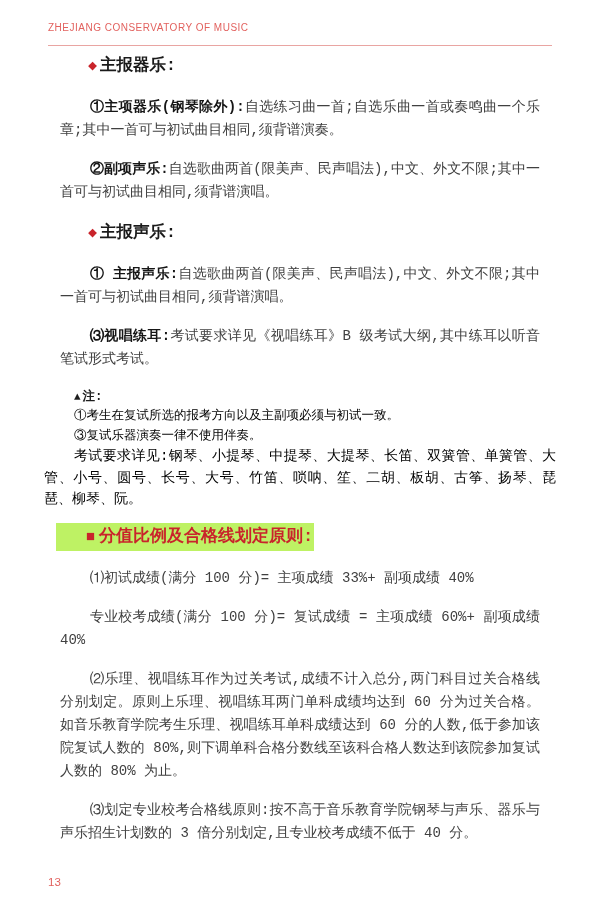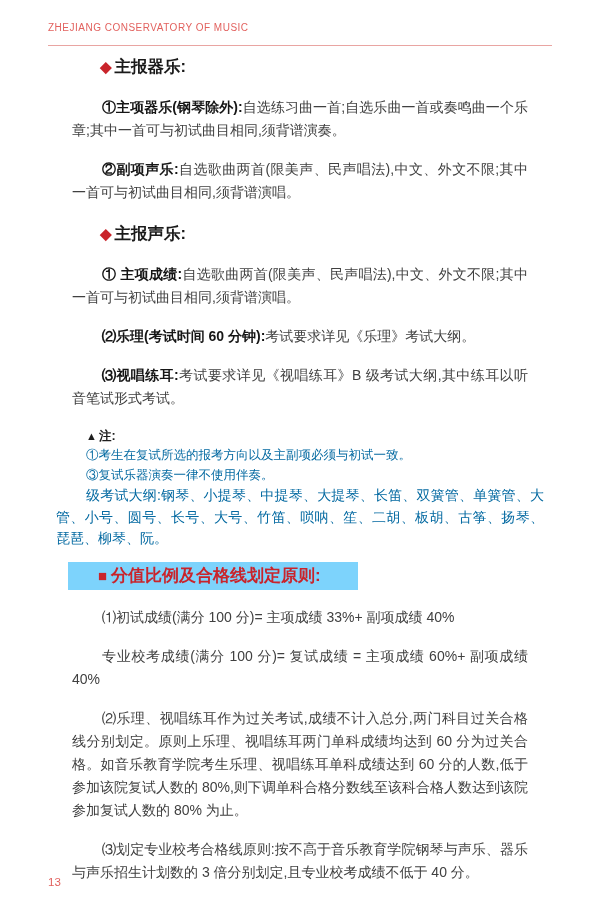--- a/index.html
+++ b/index.html
@@ -4,21 +4,21 @@
 <style>
   html,body { margin:0; padding:0; background:#ffffff; }
   .page {
     position:relative;
     width:600px; height:923px;
     background:#ffffff;
     font-family:"Liberation Sans", sans-serif;
     overflow:hidden;
     border-radius:16px;
   }
-  .content { padding:0 56px; }
+  .content { padding:0 44px;font-family:Liberation Mono, monospace; }
 
   
   .header { padding:22px 48px 0 48px; }
   .header-text {
     font-size:10px; letter-spacing:0.5px;
     color:#e2615e; font-weight:500;
   }
   .header-rule { height:1px; background:#e9a5a2; margin-top:12px; }
 
   
@@ -41,31 +41,31 @@
   
   .notes { margin-top:3px; }
   .note-title {
     padding-left:30px;
     font-size:12.5px; font-weight:700; color:#1d1d1d;
     line-height:20px;
   }
   .triangle { font-size:11px; margin-right:2px; color:#1d1d1d; }
   p.note {
     margin:0;
-    font-size:12.5px; line-height:19.5px; color:#0369a1;
+    font-size:12.5px; line-height:19.5px; color:#000000;
     text-indent:30px; text-align:justify;
   }
   p.note-large { font-size:14px; line-height:21.5px; }
 
   
   .band {
     margin:12px 0 8px 12px;
-    width:290px; height:28px; line-height:28px;
+    width:258px; height:28px; line-height:28px;
     padding-left:30px; box-sizing:border-box;
-    background:#7dd3fc;
+    background:#bef264;
     color:#c9242b; font-size:17px; font-weight:700;
     white-space:nowrap;
   }
   .square { color:#c9242b; font-size:15px; margin-right:4px; }
 
   
   .page-number {
     position:absolute; left:48px; top:876px;
     color:#e2615e; font-size:11.5px;
   }
@@ -82,29 +82,28 @@
 
   <div class="content">
 
     <div class="h-main"><span class="diamond">◆</span><span>主报器乐:</span></div>
 
     <p class="body"><b>①主项器乐(钢琴除外):</b><span>自选练习曲一首;自选乐曲一首或奏鸣曲一个乐章;其中一首可与初试曲目相同,须背谱演奏。</span></p>
     <p class="body"><b>②副项声乐:</b><span>自选歌曲两首(限美声、民声唱法),中文、外文不限;其中一首可与初试曲目相同,须背谱演唱。</span></p>
 
     <div class="h-main"><span class="diamond">◆</span><span>主报声乐:</span></div>
 
-    <p class="body"><b>① 主项成绩:</b><span>自选歌曲两首(限美声、民声唱法),中文、外文不限;其中一首可与初试曲目相同,须背谱演唱。</span></p>
-    <p class="body"><b>⑵乐理(考试时间 60 分钟):</b><span>考试要求详见《乐理》考试大纲。</span></p>
+    <p class="body"><b>① 主报声乐:</b><span>自选歌曲两首(限美声、民声唱法),中文、外文不限;其中一首可与初试曲目相同,须背谱演唱。</span></p>
     <p class="body"><b>⑶视唱练耳:</b><span>考试要求详见《视唱练耳》B 级考试大纲,其中练耳以听音笔试形式考试。</span></p>
 
     <div class="notes">
       <div class="note-title"><span class="triangle">▲</span><span>注:</span></div>
       <p class="note">①考生在复试所选的报考方向以及主副项必须与初试一致。</p>
       <p class="note">③复试乐器演奏一律不使用伴奏。</p>
-      <p class="note note-large">级考试大纲:钢琴、小提琴、中提琴、大提琴、长笛、双簧管、单簧管、大管、小号、圆号、长号、大号、竹笛、唢呐、笙、二胡、板胡、古筝、扬琴、琵琶、柳琴、阮。</p>
+      <p class="note note-large">考试要求详见:钢琴、小提琴、中提琴、大提琴、长笛、双簧管、单簧管、大管、小号、圆号、长号、大号、竹笛、唢呐、笙、二胡、板胡、古筝、扬琴、琵琶、柳琴、阮。</p>
     </div>
 
     <div class="band"><span class="square">■</span><span>分值比例及合格线划定原则:</span></div>
 
     <p class="body">⑴初试成绩(满分 100 分)= 主项成绩 33%+ 副项成绩 40%</p>
     <p class="body">专业校考成绩(满分 100 分)= 复试成绩 = 主项成绩 60%+ 副项成绩 40%</p>
     <p class="body">⑵乐理、视唱练耳作为过关考试,成绩不计入总分,两门科目过关合格线分别划定。原则上乐理、视唱练耳两门单科成绩均达到 60 分为过关合格。如音乐教育学院考生乐理、视唱练耳单科成绩达到 60 分的人数,低于参加该院复试人数的 80%,则下调单科合格分数线至该科合格人数达到该院参加复试人数的 80% 为止。</p>
     <p class="body">⑶划定专业校考合格线原则:按不高于音乐教育学院钢琴与声乐、器乐与声乐招生计划数的 3 倍分别划定,且专业校考成绩不低于 40 分。</p>
 
   </div>

